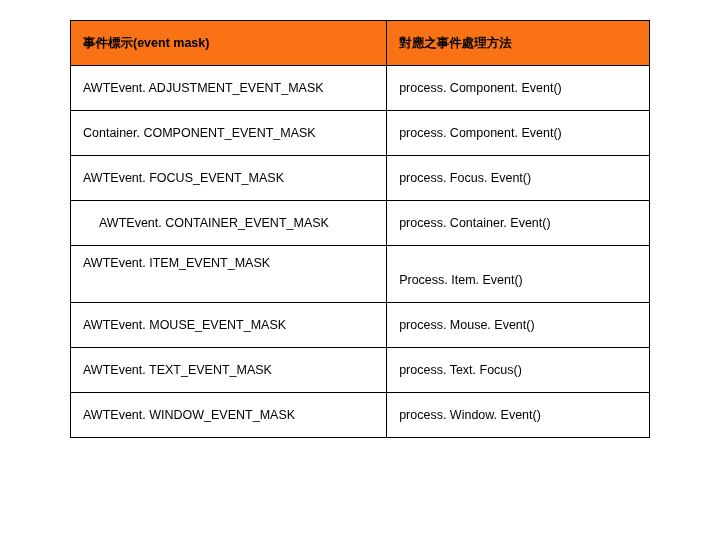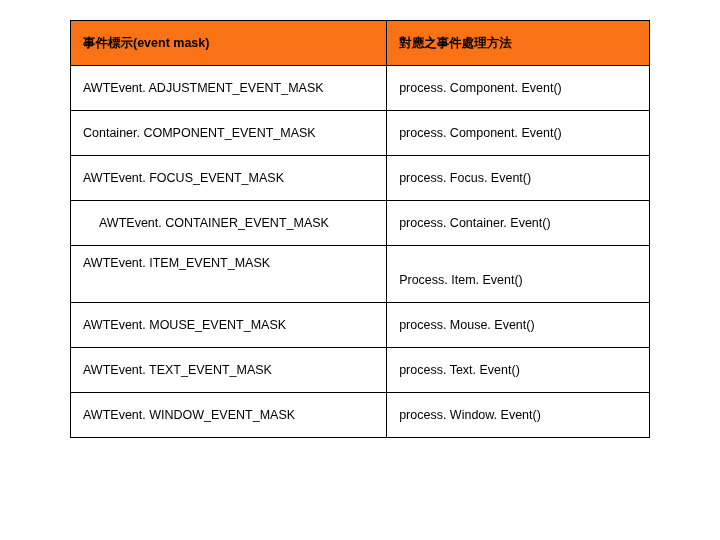--- a/index.html
+++ b/index.html
@@ -78,21 +78,21 @@
         <tr class="row-item">
           <td class="vtop">AWTEvent. ITEM_EVENT_MASK</td>
           <td class="method">Process. Item. Event()</td>
         </tr>
         <tr>
           <td>AWTEvent. MOUSE_EVENT_MASK</td>
           <td>process. Mouse. Event()</td>
         </tr>
         <tr>
           <td>AWTEvent. TEXT_EVENT_MASK</td>
-          <td>process. Text. Event()</td>
+          <td>process. Text. Focus()</td>
         </tr>
         <tr>
           <td>AWTEvent. WINDOW_EVENT_MASK</td>
           <td>process. Window. Event()</td>
         </tr>
       </tbody>
   </table>
 </div>
 
 </body></html>

